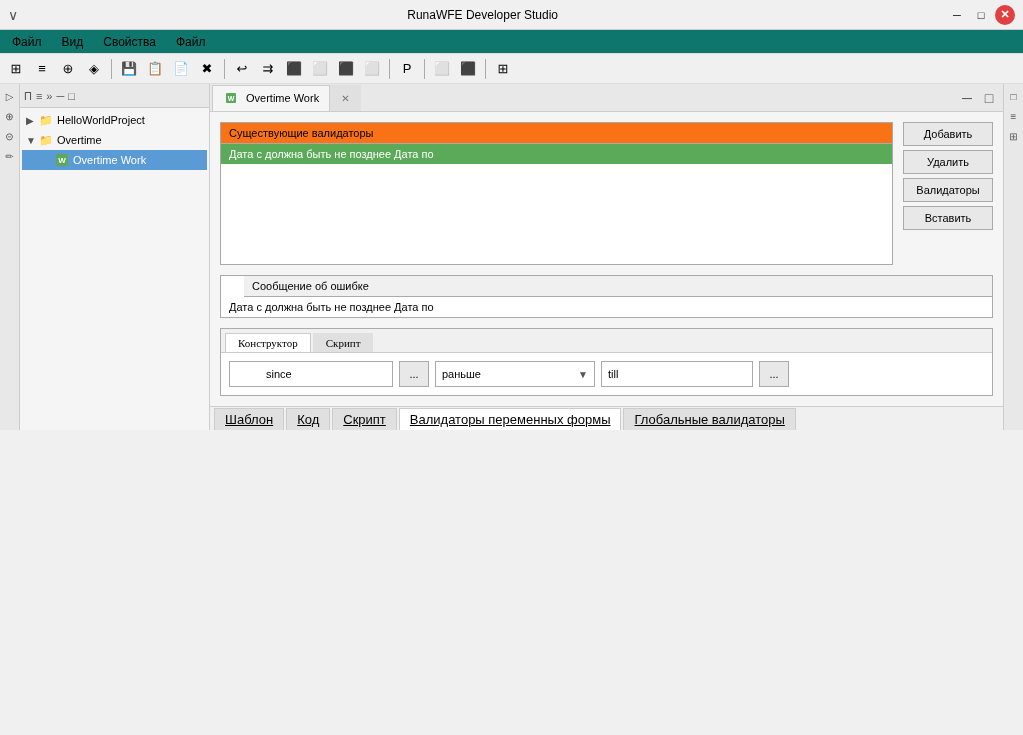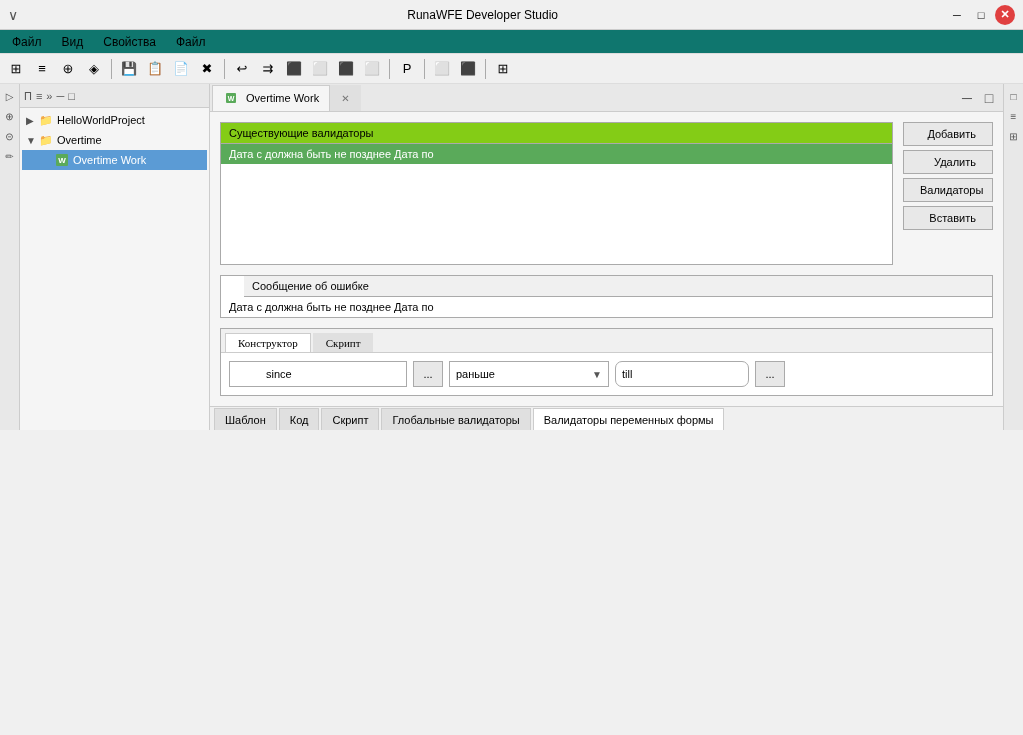--- a/index.html
+++ b/index.html
@@ -241,21 +241,21 @@
     .validators-section {
       display: flex;
       gap: 10px;
     }
     .validators-list-container {
       flex: 1;
       border: 1px solid #aaa;
       background: white;
     }
     .validators-list-header {
-      background: #84cc16;
+      background: #f97316;
       padding: 4px 8px;
       font-size: 11px;
       border-bottom: 1px solid #aaa;
     }
     .validators-list {
       min-height: 120px;
     }
     .validator-item {
       padding: 4px 8px;
       cursor: pointer;
@@ -265,26 +265,26 @@
       background: #5aaa5a;
       color: white;
     }
     .validators-buttons {
       display: flex;
       flex-direction: column;
       gap: 4px;
     }
     .action-btn {
       width: 90px;
-      padding: 5px 16px;
+      padding: 5px 10px;
       background: #e8e8e8;
       border: 1px solid #aaa;
       cursor: pointer;
       font-size: 11px;
-      text-align: right;
+      text-align: center;
     }
 
     
     .error-section {
       border: 1px solid #aaa;
       background: white;
     }
     .error-section-header {
       background: #f0f0f0;
       padding: 4px 8px;
@@ -332,22 +332,22 @@
       gap: 6px;
       align-items: center;
     }
     .field-input {
       padding: 4px 6px;
       border: 1px solid #aaa;
       font-size: 11px;
       background: white;
       height: 26px;
     }
-    .field-input.since { width: 178px; padding-left: 36px; }
-    .field-input.till { width: 134px; border-radius: 7px; }
+    .field-input.since { width: 164px; padding-left: 36px; }
+    .field-input.till { width: 152px; }
     .dots-btn {
       width: 30px;
       height: 26px;
       border: 1px solid #aaa;
       background: #e8e8e8;
       cursor: pointer;
       font-size: 11px;
       display: flex;
       align-items: center;
       justify-content: center;
@@ -375,27 +375,28 @@
       background: #f0f0f0;
       display: flex;
       padding: 0 4px;
       height: 24px;
       align-items: flex-end;
       gap: 2px;
     }
     .bottom-tab {
       padding: 3px 10px;
       cursor: pointer;
-      font-size: 11px;
+      font-size: 13px;
       border: 1px solid #ccc;
       border-bottom: none;
       background: #e0e0e0;
       height: 22px;
       display: flex;
       align-items: center;
+      text-decoration: underline;
     }
     .bottom-tab.active {
       background: white;
     }
 
     
     .left-icons {
       width: 20px;
       background: #e8e8e8;
       border-right: 1px solid #ccc;
@@ -596,25 +597,25 @@
     <div class="bottom-tabs">
       <div class="bottom-tab">
         <span>Шаблон</span>
       </div>
       <div class="bottom-tab">
         <span>Код</span>
       </div>
       <div class="bottom-tab">
         <span>Скрипт</span>
       </div>
+      <div class="bottom-tab active">
+        <span>Валидаторы переменных формы</span>
+      </div>
       <div class="bottom-tab">
         <span>Глобальные валидаторы</span>
-      </div>
-      <div class="bottom-tab active">
-        <span>Валидаторы переменных формы</span>
       </div>
     </div>
   </div>
 
   <div class="right-icons">
     <span class="left-icon">□</span>
     <span class="left-icon">≡</span>
     <span class="left-icon">⊞</span>
   </div>
 </div>

